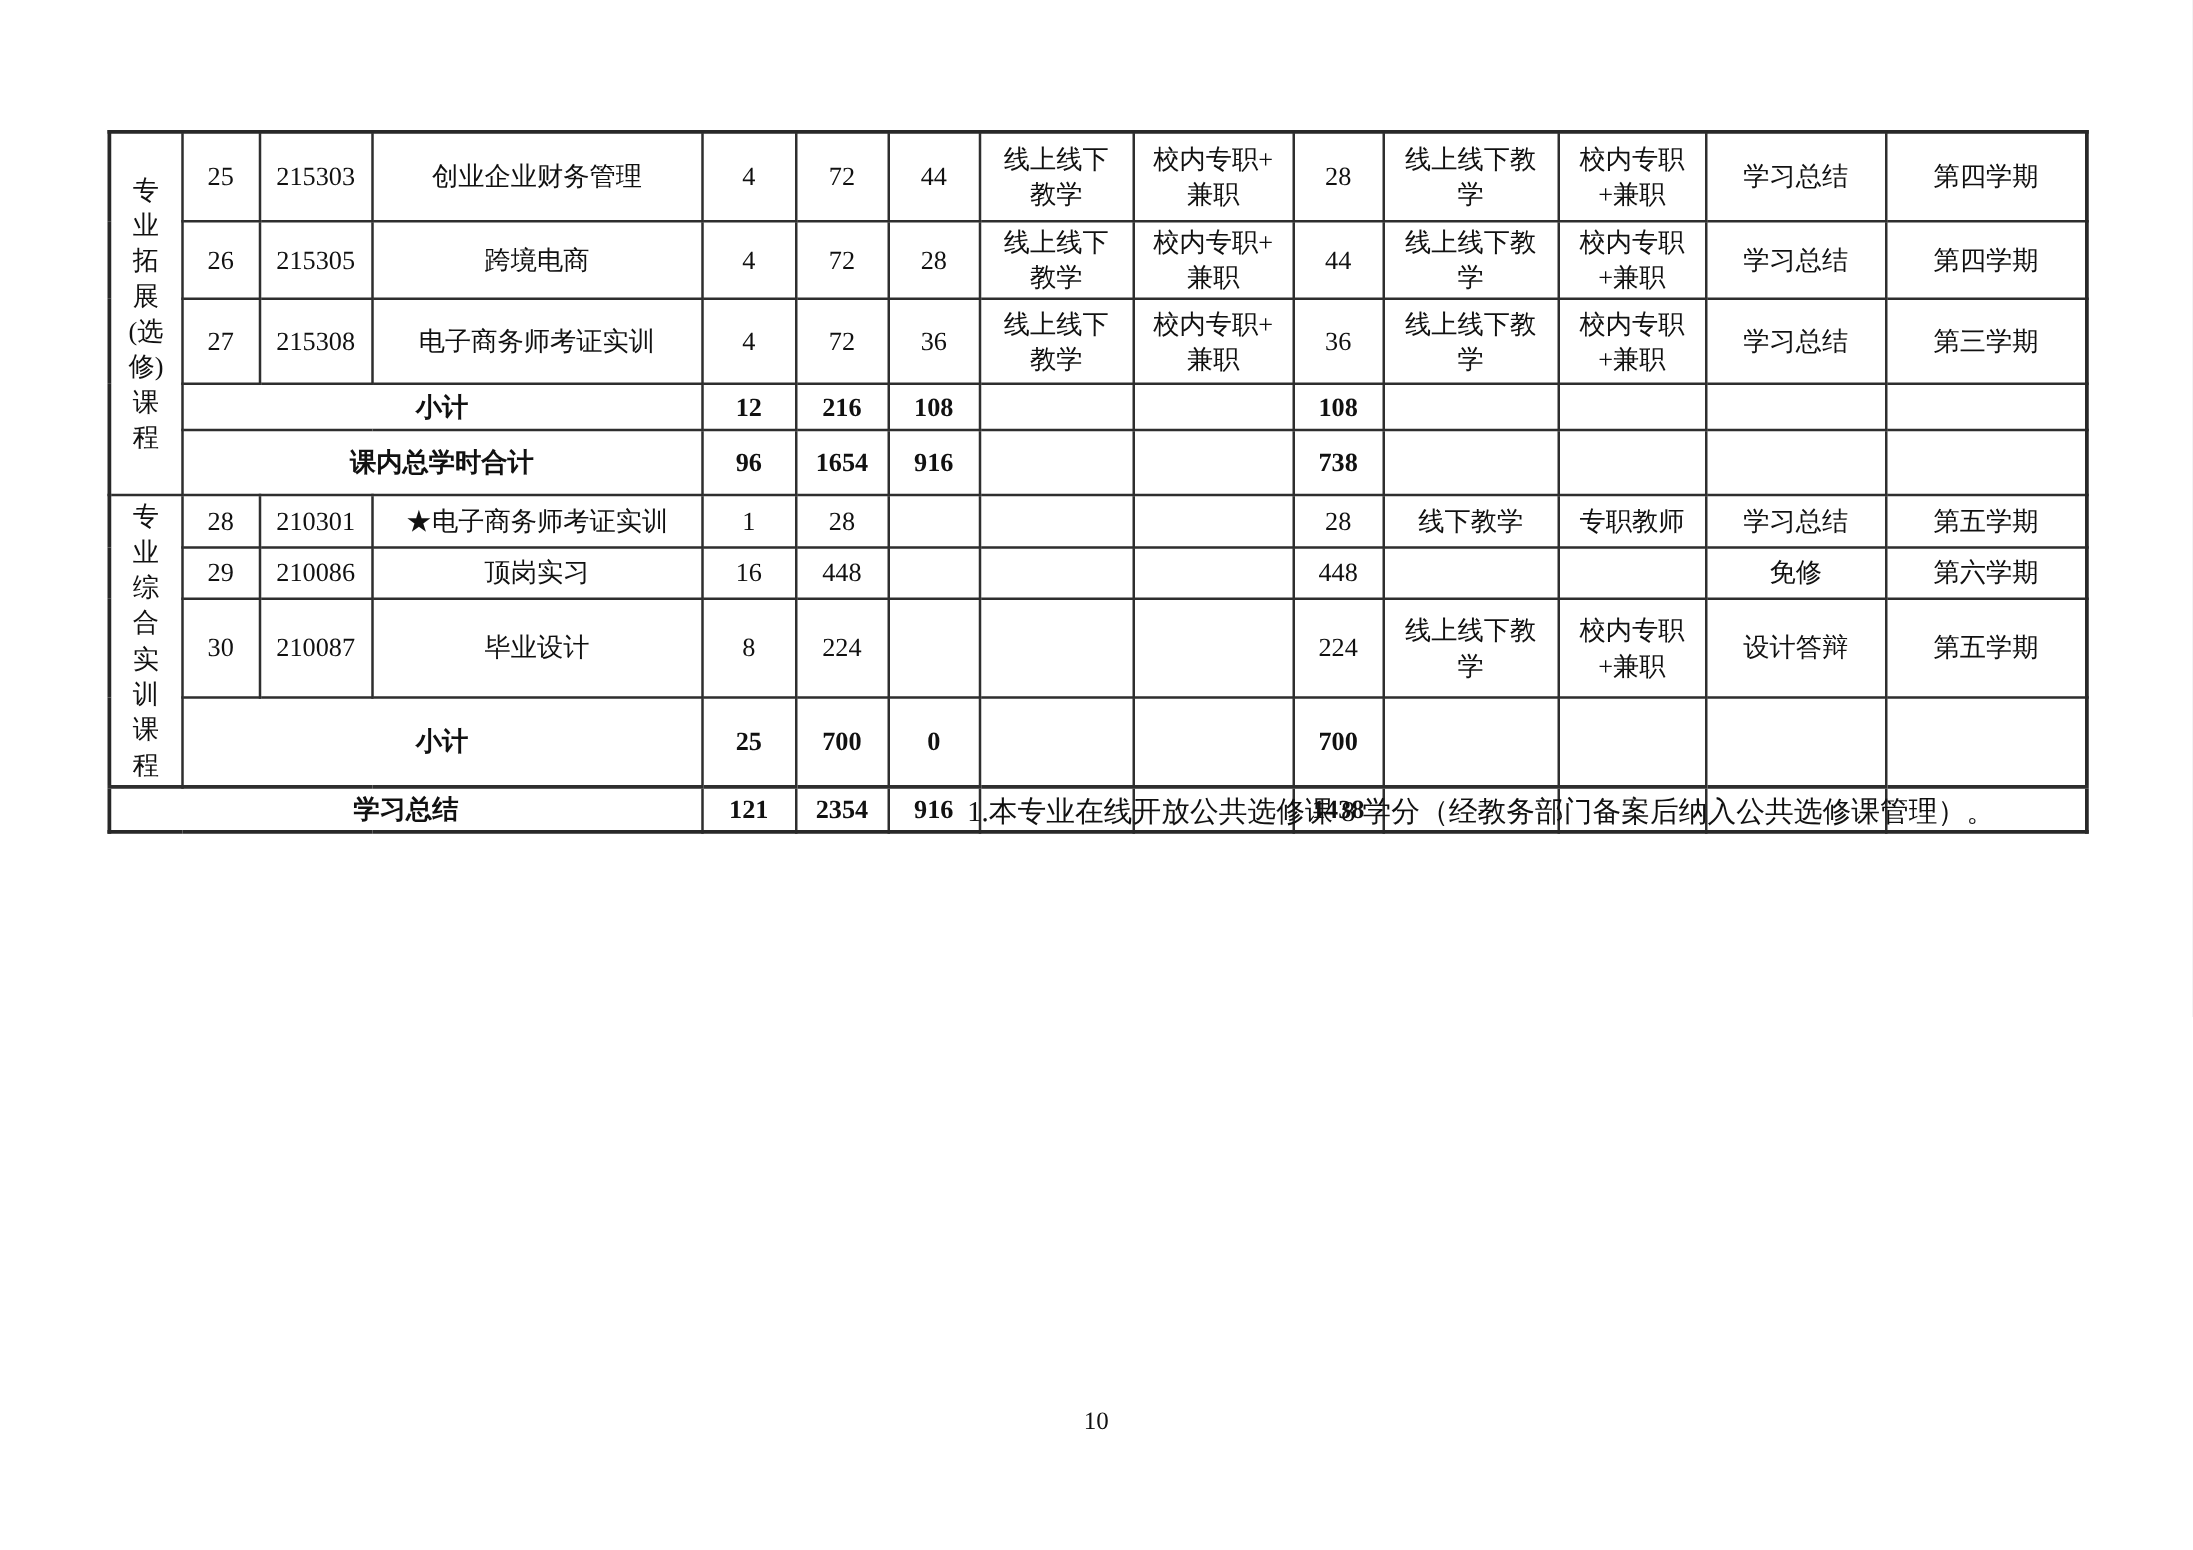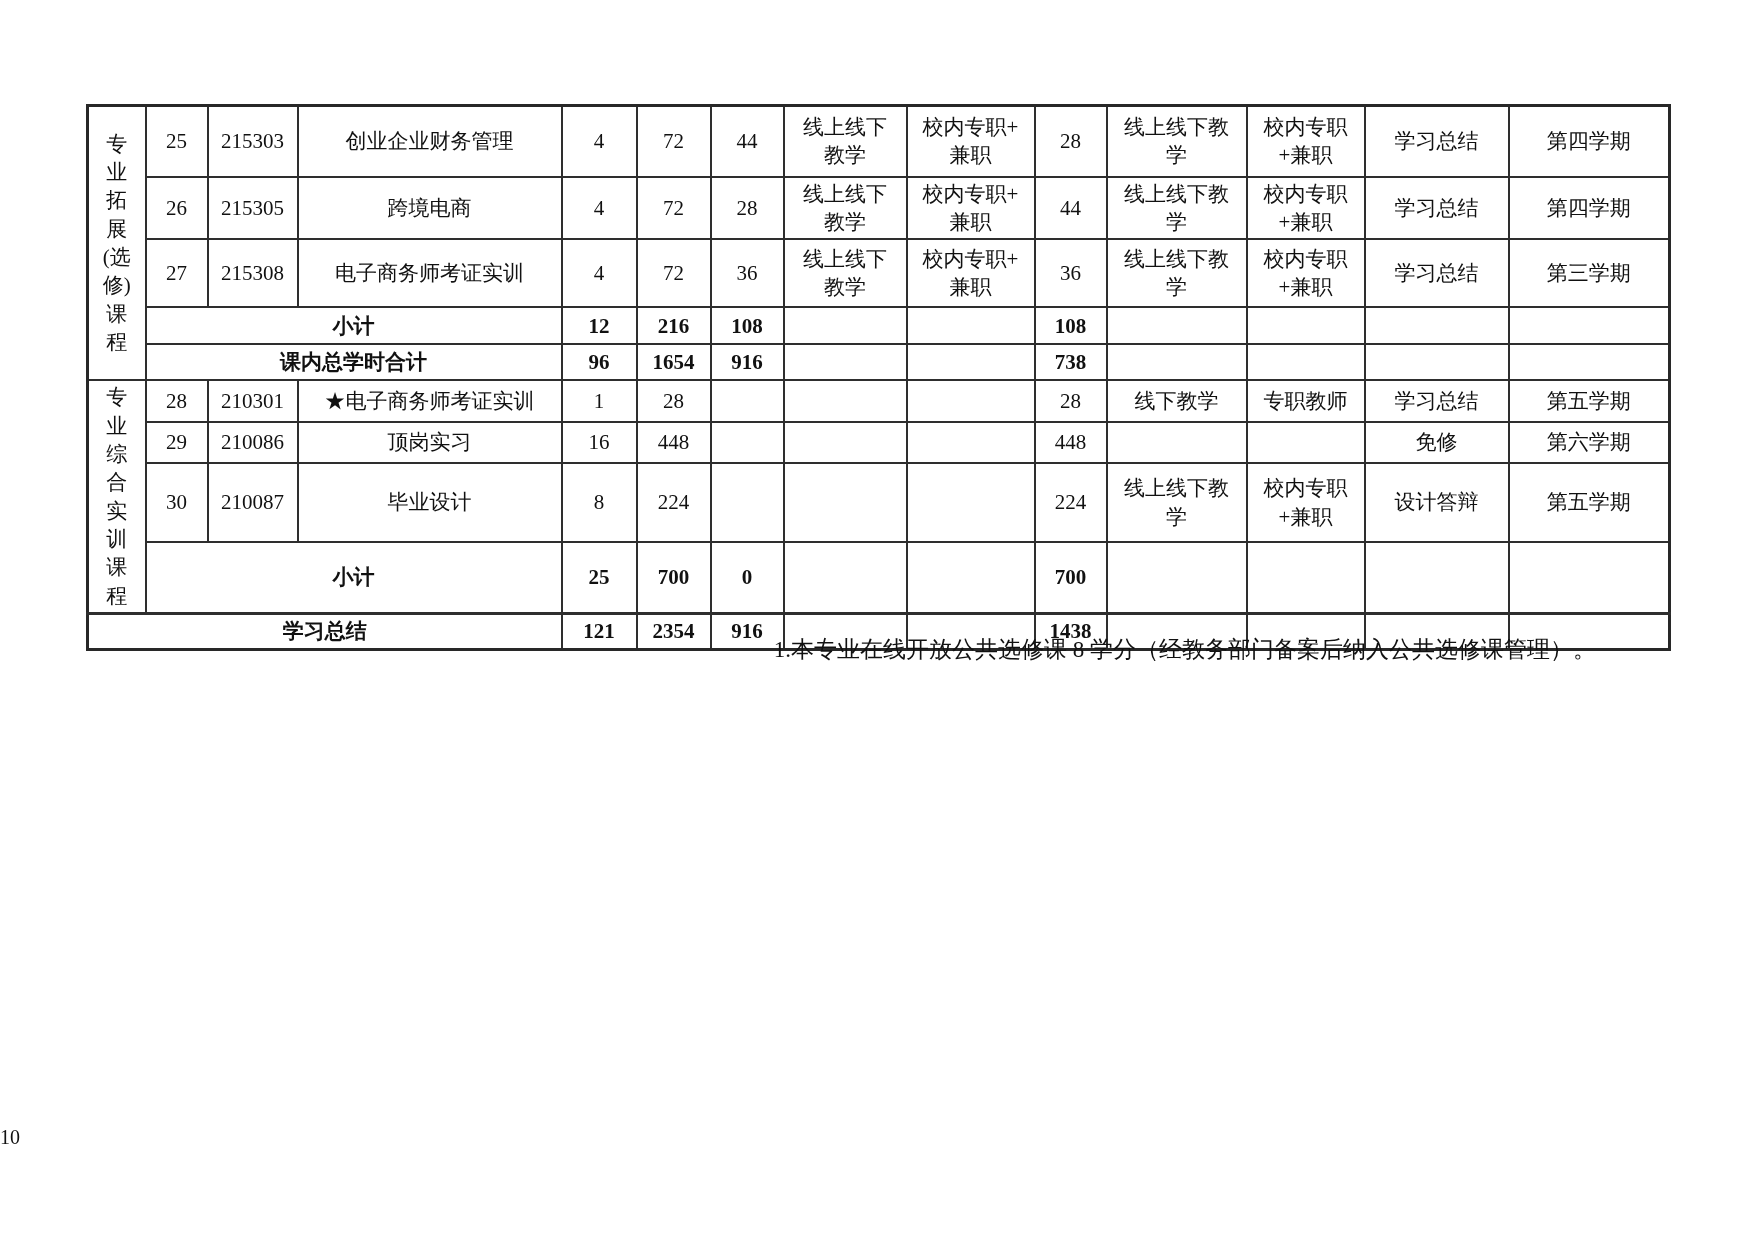--- a/index.html
+++ b/index.html
@@ -25,21 +25,21 @@
   td.cat1 { line-height:34px; }
   td.cat2 { line-height:25px; }
   tr.grand td { border-top-width:3px; }
   .notes {
     position:absolute; left:176px; top:634px; width:1420px;
     font-size:23px; line-height:31px; text-align:right;
   }
   .notes div { margin:0 0 2px 0; }
   .pageno {
     position:absolute; left:0; right:0; top:1126px;
-    font-size:20px;
+    text-align:center; font-size:20px;
   }
 </style>
 </head>
 <body>
 
 <div class="page">
 
   <table class="plan">
     <colgroup>
       <col style="width:58px">
@@ -134,21 +134,21 @@
       <td class="bold">108</td>
       <td></td>
       <td></td>
       <td class="bold">108</td>
       <td></td>
       <td></td>
       <td></td>
       <td></td>
     </tr>
 
-    <tr style="height:36px">
+    <tr style="height:52px">
       <td class="bold" colspan="3">课内总学时合计</td>
       <td class="bold">96</td>
       <td class="bold">1654</td>
       <td class="bold">916</td>
       <td></td>
       <td></td>
       <td class="bold">738</td>
       <td></td>
       <td></td>
       <td></td>

